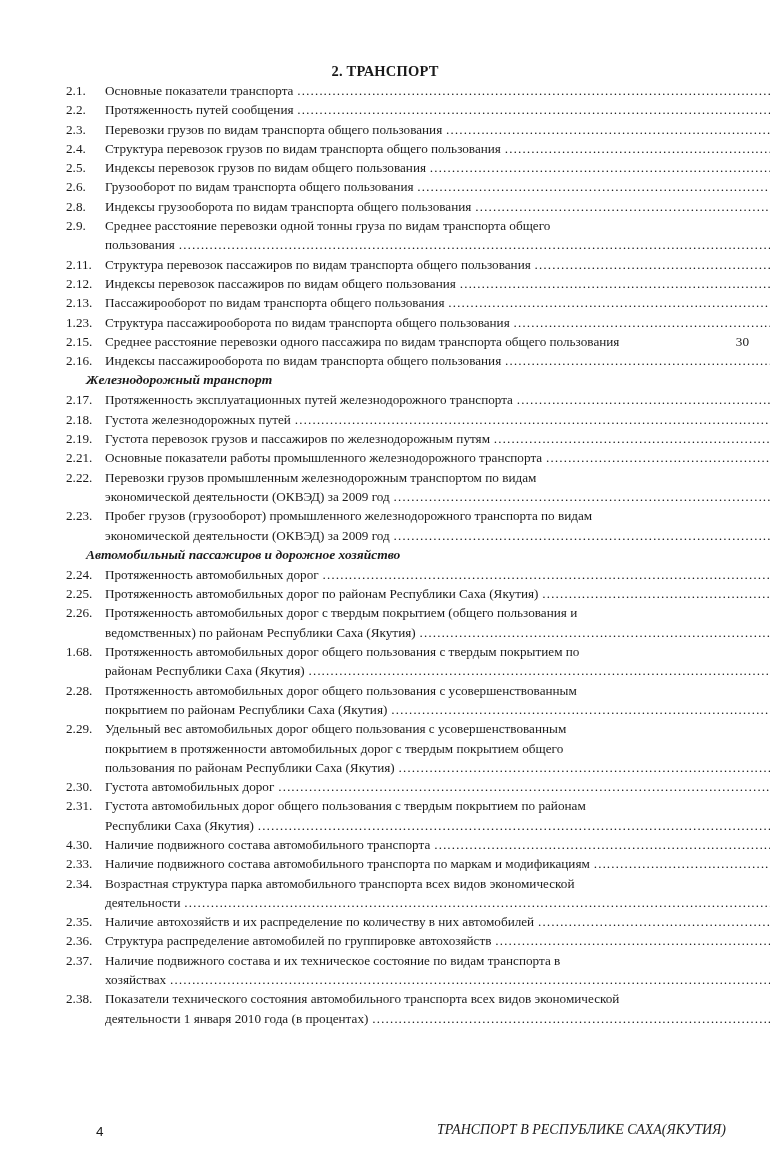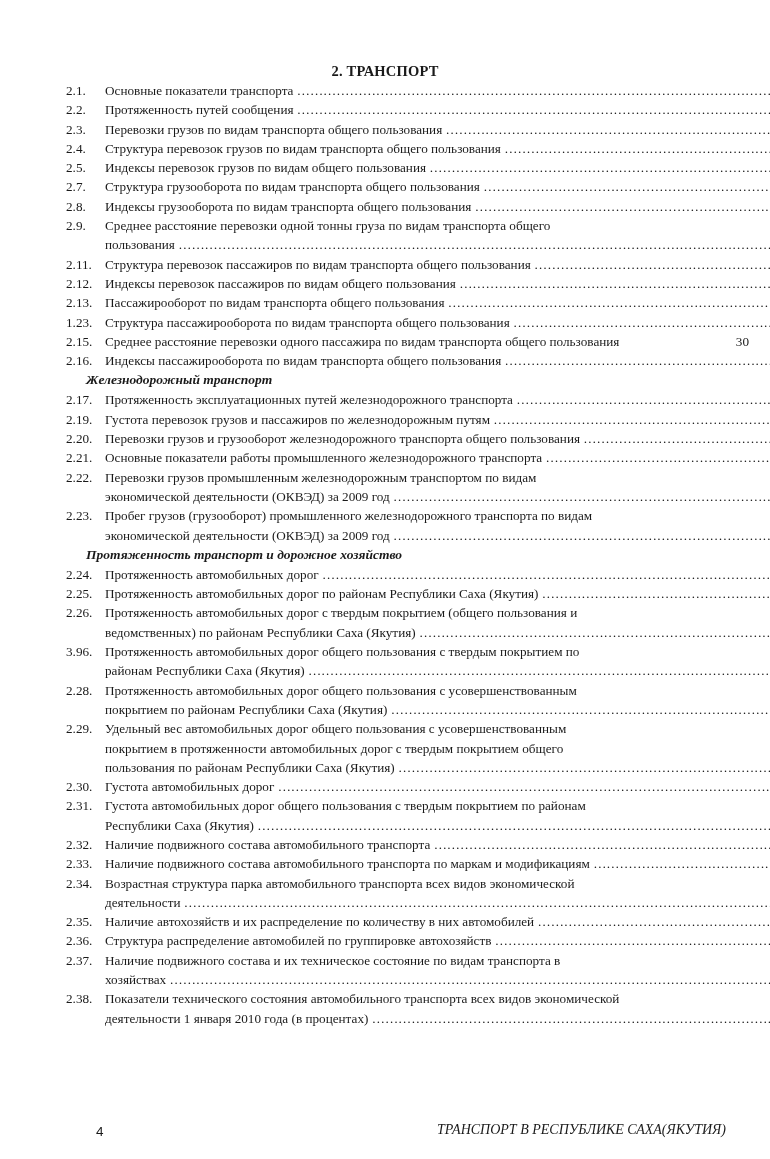--- a/index.html
+++ b/index.html
@@ -59,23 +59,23 @@
           <span class="line last">Структура перевозок грузов по видам транспорта общего пользования</span>
         </span>
       </div>
       <div class="entry">
         <span class="num">2.5.</span>
         <span class="body">
           <span class="line last">Индексы перевозок грузов по видам общего пользования</span>
         </span>
       </div>
       <div class="entry">
-        <span class="num">2.7.</span>
-        <span class="body">
-          <span class="line last">Структура грузооборота по видам транспорта общего пользования</span>
+        <span class="num">2.6.</span>
+        <span class="body">
+          <span class="line last">Грузооборот по видам транспорта общего пользования</span>
         </span>
       </div>
       <div class="entry">
         <span class="num">2.8.</span>
         <span class="body">
           <span class="line last">Индексы грузооборота по видам транспорта общего пользования</span>
         </span>
       </div>
       <div class="entry">
         <span class="num">2.9.</span>
@@ -122,29 +122,29 @@
         </span>
       </div>
       <div class="section-heading">Железнодорожный транспорт</div>
       <div class="entry">
         <span class="num">2.17.</span>
         <span class="body">
           <span class="line last">Протяженность эксплуатационных путей железнодорожного транспорта</span>
         </span>
       </div>
       <div class="entry">
+        <span class="num">2.18.</span>
+        <span class="body">
+          <span class="line last">Густота железнодорожных путей</span>
+        </span>
+      </div>
+      <div class="entry">
         <span class="num">2.19.</span>
         <span class="body">
           <span class="line last">Густота перевозок грузов и пассажиров по железнодорожным путям</span>
-        </span>
-      </div>
-      <div class="entry">
-        <span class="num">2.20.</span>
-        <span class="body">
-          <span class="line last">Перевозки грузов и грузооборот железнодорожного транспорта общего пользования</span>
         </span>
       </div>
       <div class="entry">
         <span class="num">2.21.</span>
         <span class="body">
           <span class="line last">Основные показатели работы промышленного железнодорожного транспорта</span>
         </span>
       </div>
       <div class="entry">
         <span class="num">2.22.</span>
@@ -153,42 +153,42 @@
           <span class="line last">экономической деятельности (ОКВЭД) за 2009 год</span>
         </span>
       </div>
       <div class="entry">
         <span class="num">2.23.</span>
         <span class="body">
           <span class="line">Пробег грузов (грузооборот) промышленного железнодорожного транспорта по видам</span>
           <span class="line last">экономической деятельности (ОКВЭД) за 2009 год</span>
         </span>
       </div>
-      <div class="section-heading">Протяженность транспорт и дорожное хозяйство</div>
+      <div class="section-heading">Автомобильный пассажиров и дорожное хозяйство</div>
       <div class="entry">
         <span class="num">2.24.</span>
         <span class="body">
           <span class="line last">Протяженность автомобильных дорог</span>
         </span>
       </div>
       <div class="entry">
         <span class="num">2.25.</span>
         <span class="body">
           <span class="line last">Протяженность автомобильных дорог по районам Республики Саха (Якутия)</span>
         </span>
       </div>
       <div class="entry">
         <span class="num">2.26.</span>
         <span class="body">
           <span class="line">Протяженность автомобильных дорог с твердым покрытием (общего пользования и</span>
           <span class="line last">ведомственных) по районам Республики Саха (Якутия)</span>
         </span>
       </div>
       <div class="entry">
-        <span class="num">3.96.</span>
+        <span class="num">1.68.</span>
         <span class="body">
           <span class="line">Протяженность автомобильных дорог общего пользования с твердым покрытием по</span>
           <span class="line last">районам Республики Саха (Якутия)</span>
         </span>
       </div>
       <div class="entry">
         <span class="num">2.28.</span>
         <span class="body">
           <span class="line">Протяженность автомобильных дорог общего пользования с усовершенствованным</span>
           <span class="line last">покрытием по районам Республики Саха (Якутия)</span>
@@ -209,21 +209,21 @@
         </span>
       </div>
       <div class="entry">
         <span class="num">2.31.</span>
         <span class="body">
           <span class="line">Густота автомобильных дорог общего пользования с твердым покрытием по районам</span>
           <span class="line last">Республики Саха (Якутия)</span>
         </span>
       </div>
       <div class="entry">
-        <span class="num">2.32.</span>
+        <span class="num">4.30.</span>
         <span class="body">
           <span class="line last">Наличие подвижного состава автомобильного транспорта</span>
         </span>
       </div>
       <div class="entry">
         <span class="num">2.33.</span>
         <span class="body">
           <span class="line last">Наличие подвижного состава автомобильного транспорта по маркам и модификациям</span>
         </span>
       </div>

